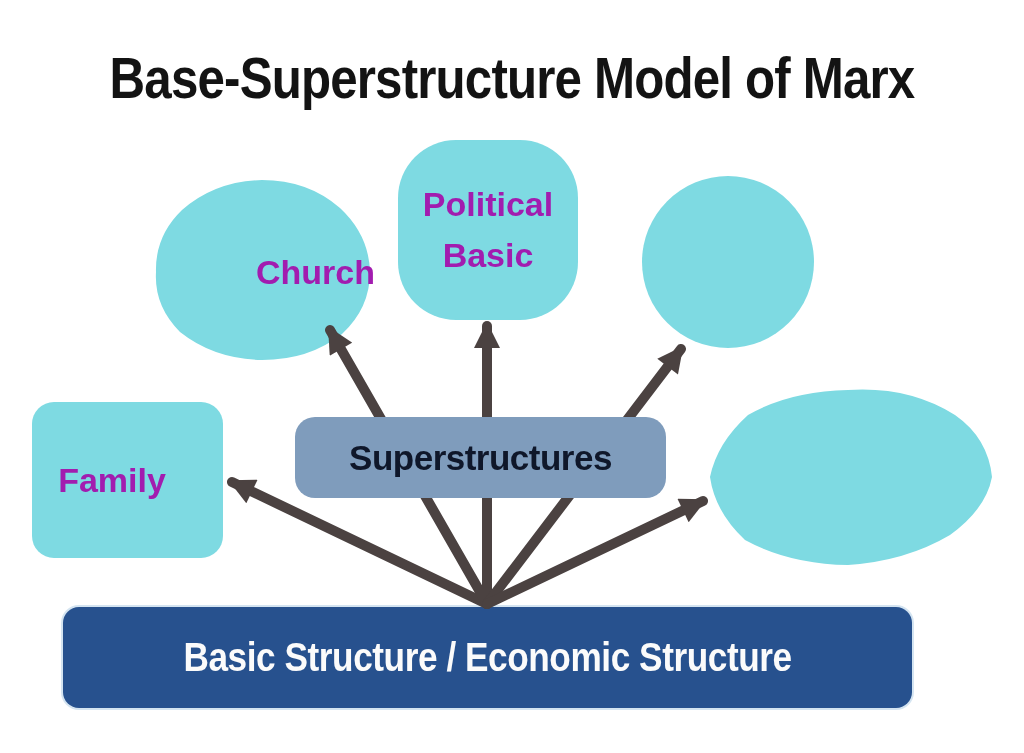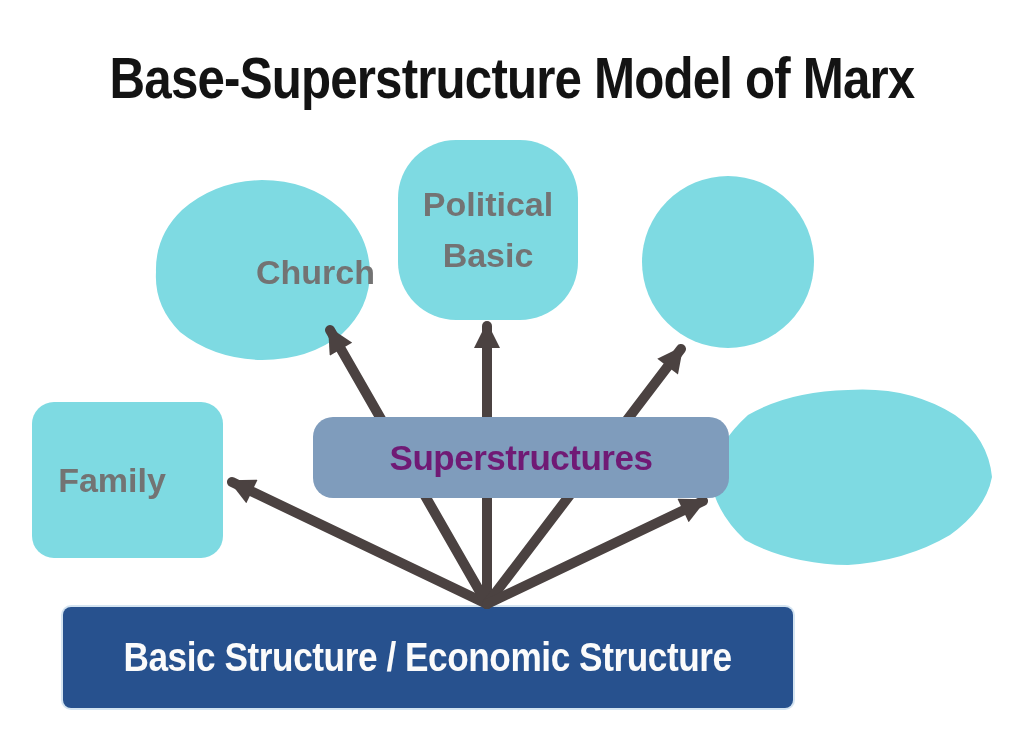--- a/index.html
+++ b/index.html
@@ -32,46 +32,46 @@
   .node-label {
     position: absolute;
     display: flex;
     flex-direction: column;
     align-items: center;
     justify-content: center;
     text-align: center;
     font-weight: bold;
     font-size: 34px;
     line-height: 1.5;
-    color: #737373;
+    color: #a21caf;
     z-index: 4;
     pointer-events: none;
     border-radius: 24px;
   }
   .superstructures {
     position: absolute;
-    left: 313px; top: 417px;
-    width: 416px; height: 81px;
+    left: 295px; top: 417px;
+    width: 371px; height: 81px;
     background: #7F9CBC;
     border-radius: 20px;
     display: flex;
     align-items: center;
     justify-content: center;
-    color: #701a75;
+    color: #0f172a;
     font-size: 35px;
     font-weight: bold;
     letter-spacing: -0.5px;
     z-index: 3;
   }
   .base-bar {
     position: absolute;
     left: 63px; top: 607px;
-    width: 730px; height: 101px;
+    width: 849px; height: 101px;
     background: #27518E;
-    border-radius: 8px;
+    border-radius: 16px;
     box-shadow: 0 0 0 2px rgba(176,205,230,0.55);
     display: flex;
     align-items: center;
     justify-content: center;
     color: #fbfbfb;
     z-index: 1;
   }
   .base-bar .bar-text {
     display: inline-block;
     font-size: 40px;

